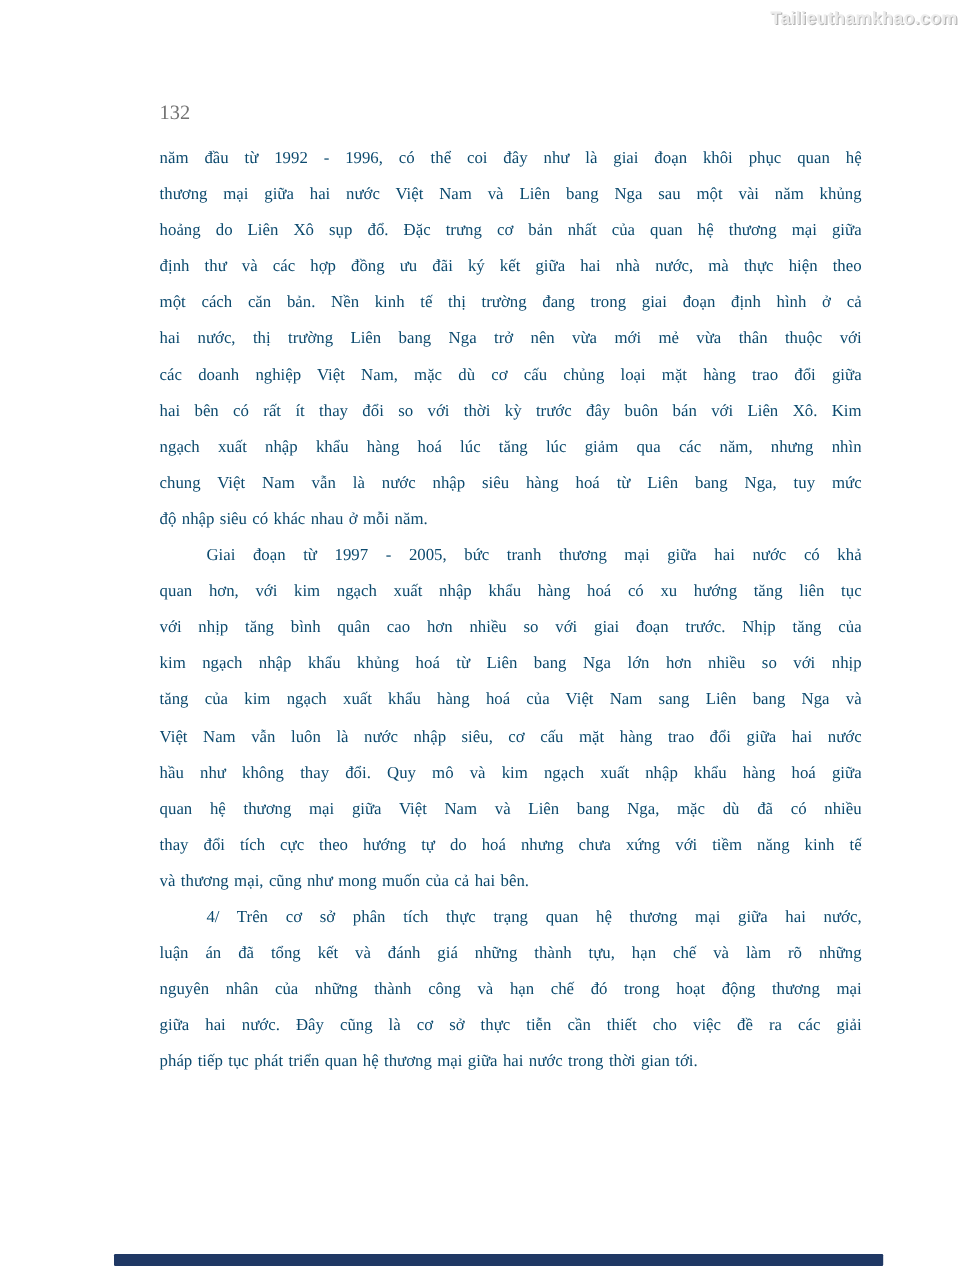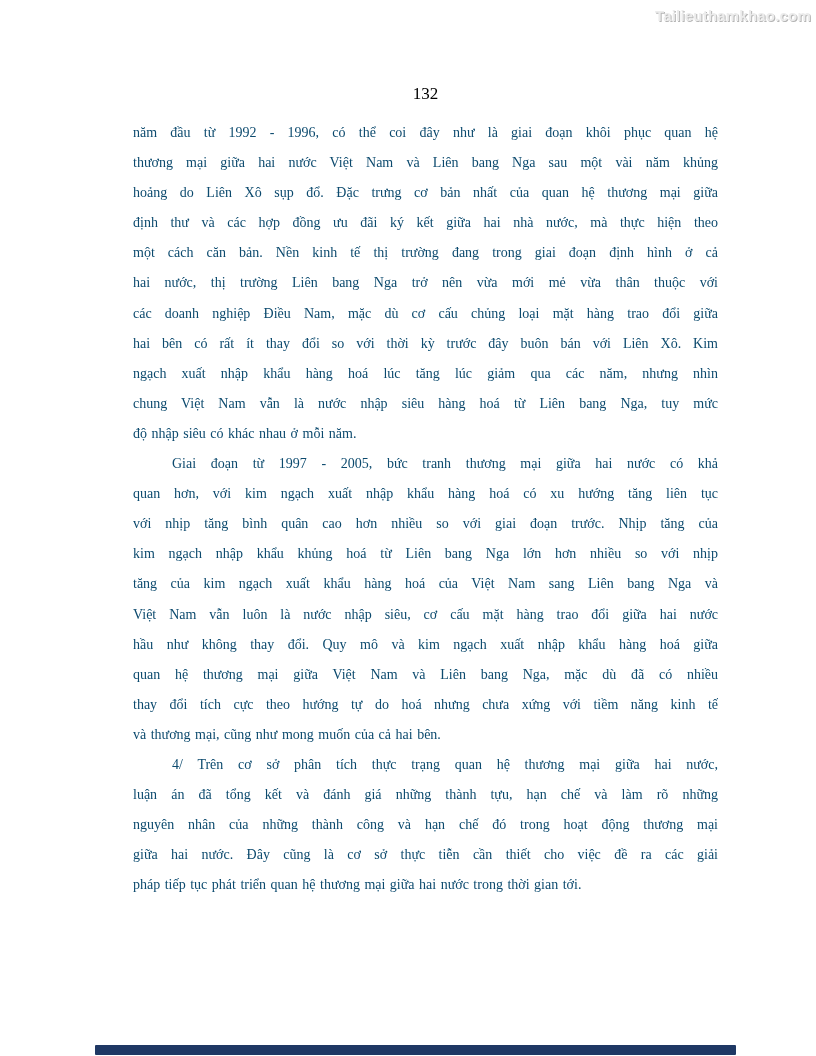--- a/index.html
+++ b/index.html
@@ -7,37 +7,36 @@
     position: relative;
     width: 816px;
     height: 1056px;
     background: #ffffff;
     overflow: hidden;
     font-family: "Liberation Serif", "DejaVu Serif", serif;
   }
   .watermark {
     position: absolute;
     top: 7px;
-    right: 5px;
+    right: 18px;
     font-family: "Liberation Sans", "DejaVu Sans", sans-serif;
     font-size: 15px;
     font-weight: bold;
     color: #ececec;
     text-shadow: 1px 1px 0 #b5b5b5, -1px -1px 0 #ffffff;
     letter-spacing: 0.2px;
     user-select: none;
   }
   .page-number {
     position: absolute;
     top: 84px;
     left: 133px;
     width: 585px;
-    text-align: center;
     font-size: 17px;
-    color: #000000;
+    color: #737373;
   }
   .text-block {
     position: absolute;
     top: 118px;
     left: 133px;
     width: 585px;
     color: #0c4a6e;
     font-size: 14px;
   }
   .line {
@@ -71,21 +70,21 @@
 
   <div class="page-number">132</div>
 
   <div class="text-block">
       <div class="line just">năm đầu từ 1992 - 1996, có thể coi đây như là giai đoạn khôi phục quan hệ</div>
       <div class="line just">thương mại giữa hai nước Việt Nam và Liên bang Nga sau một vài năm khủng</div>
       <div class="line just">hoảng do Liên Xô sụp đổ. Đặc trưng cơ bản nhất của quan hệ thương mại giữa</div>
       <div class="line just">định thư và các hợp đồng ưu đãi ký kết giữa hai nhà nước, mà thực hiện theo</div>
       <div class="line just">một cách căn bản. Nền kinh tế thị trường đang trong giai đoạn định hình ở cả</div>
       <div class="line just">hai nước, thị trường Liên bang Nga trở nên vừa mới mẻ vừa thân thuộc với</div>
-      <div class="line just">các doanh nghiệp Điều Nam, mặc dù cơ cấu chủng loại mặt hàng trao đổi giữa</div>
+      <div class="line just">các doanh nghiệp Việt Nam, mặc dù cơ cấu chủng loại mặt hàng trao đổi giữa</div>
       <div class="line just">hai bên có rất ít thay đổi so với thời kỳ trước đây buôn bán với Liên Xô. Kim</div>
       <div class="line just">ngạch xuất nhập khẩu hàng hoá lúc tăng lúc giảm qua các năm, nhưng nhìn</div>
       <div class="line just">chung Việt Nam vẫn là nước nhập siêu hàng hoá từ Liên bang Nga, tuy mức</div>
       <div class="line">độ nhập siêu có khác nhau ở mỗi năm.</div>
       <div class="line just indent">Giai đoạn từ 1997 - 2005, bức tranh thương mại giữa hai nước có khả</div>
       <div class="line just">quan hơn, với kim ngạch xuất nhập khẩu hàng hoá có xu hướng tăng liên tục</div>
       <div class="line just">với nhịp tăng bình quân cao hơn nhiều so với giai đoạn trước. Nhịp tăng của</div>
       <div class="line just">kim ngạch nhập khẩu khủng hoá từ Liên bang Nga lớn hơn nhiều so với nhịp</div>
       <div class="line just">tăng của kim ngạch xuất khẩu hàng hoá của Việt Nam sang Liên bang Nga và</div>
       <div class="line just">Việt Nam vẫn luôn là nước nhập siêu, cơ cấu mặt hàng trao đổi giữa hai nước</div>

